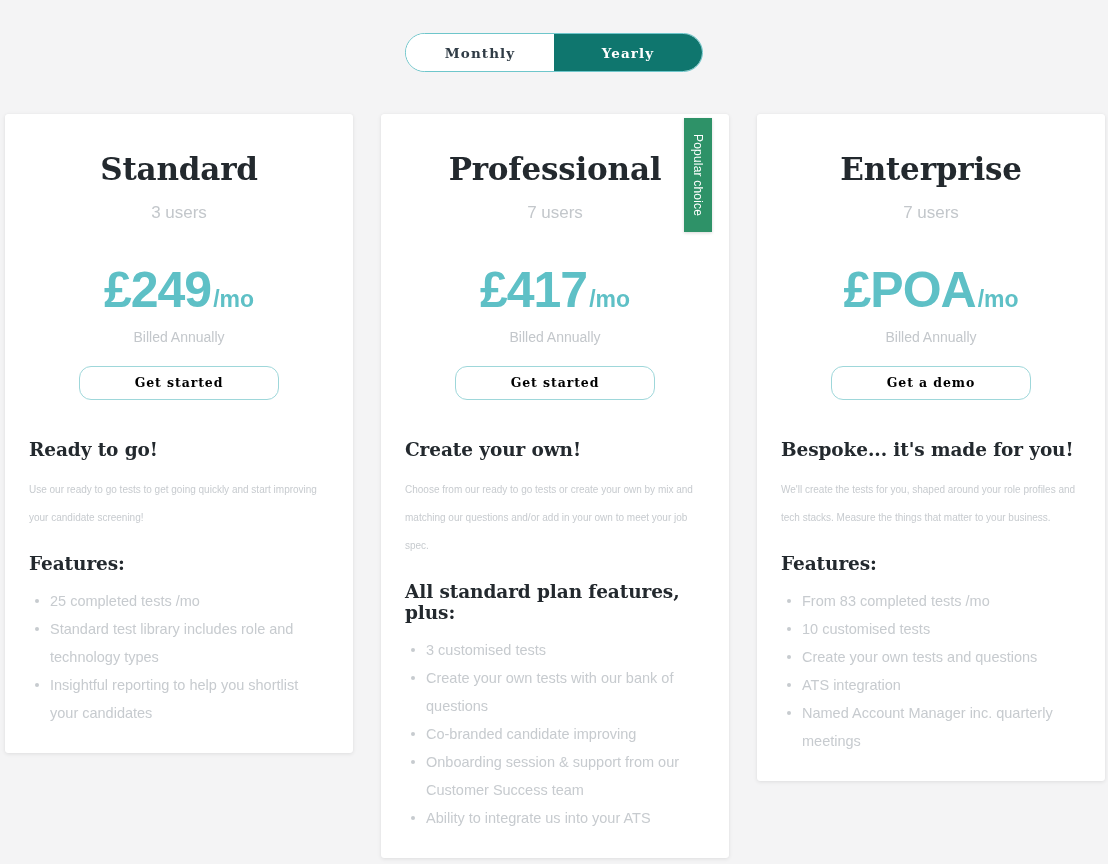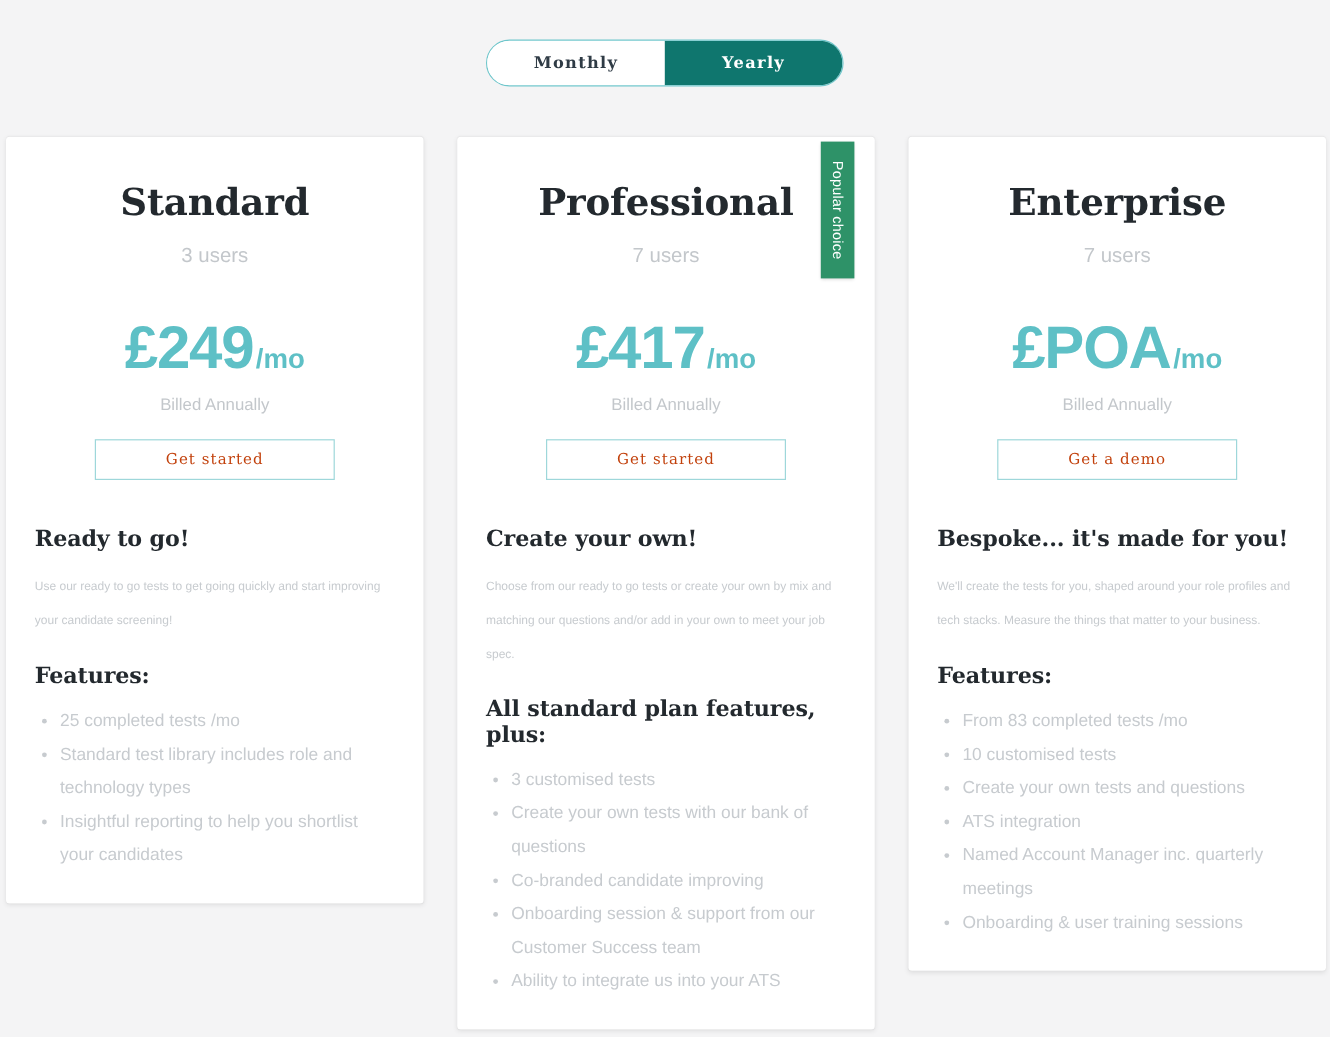--- a/index.html
+++ b/index.html
@@ -132,26 +132,26 @@
 
   .cta {
     display: block;
     margin: 21px auto 0 auto;
     width: 200px;
     height: 34px;
     line-height: 32px;
     text-align: center;
     background: #ffffff;
     border: 1px solid #9ed7da;
-    border-radius: 0;
+    border-radius: 12px;
     font-family: "DejaVu Serif", "Liberation Serif", serif;
     font-size: 12.5px;
-    font-weight: normal;
+    font-weight: bold;
     letter-spacing: 0.9px;
-    color: #c2410c;
+    color: #000000;
     cursor: pointer;
   }
 
   
   .card-body {
     padding: 39px 24px 0 24px;
   }
 
   .body-title {
     font-family: "DejaVu Serif", "Liberation Serif", serif;
@@ -301,18 +301,17 @@
     <div class="card-body">
       <div class="body-title">Bespoke... it's made for you!</div>
       <div class="body-desc">We'll create the tests for you, shaped around your role profiles and tech stacks. Measure the things that matter to your business.</div>
       <div class="features-title">Features:</div>
       <ul class="features">
         <li>From 83 completed tests /mo</li>
         <li>10 customised tests</li>
         <li>Create your own tests and questions</li>
         <li>ATS integration</li>
         <li>Named Account Manager inc. quarterly meetings</li>
-        <li>Onboarding &amp; user training sessions</li>
       </ul>
     </div>
   </div>
 
 </div>
 
 </body></html>

